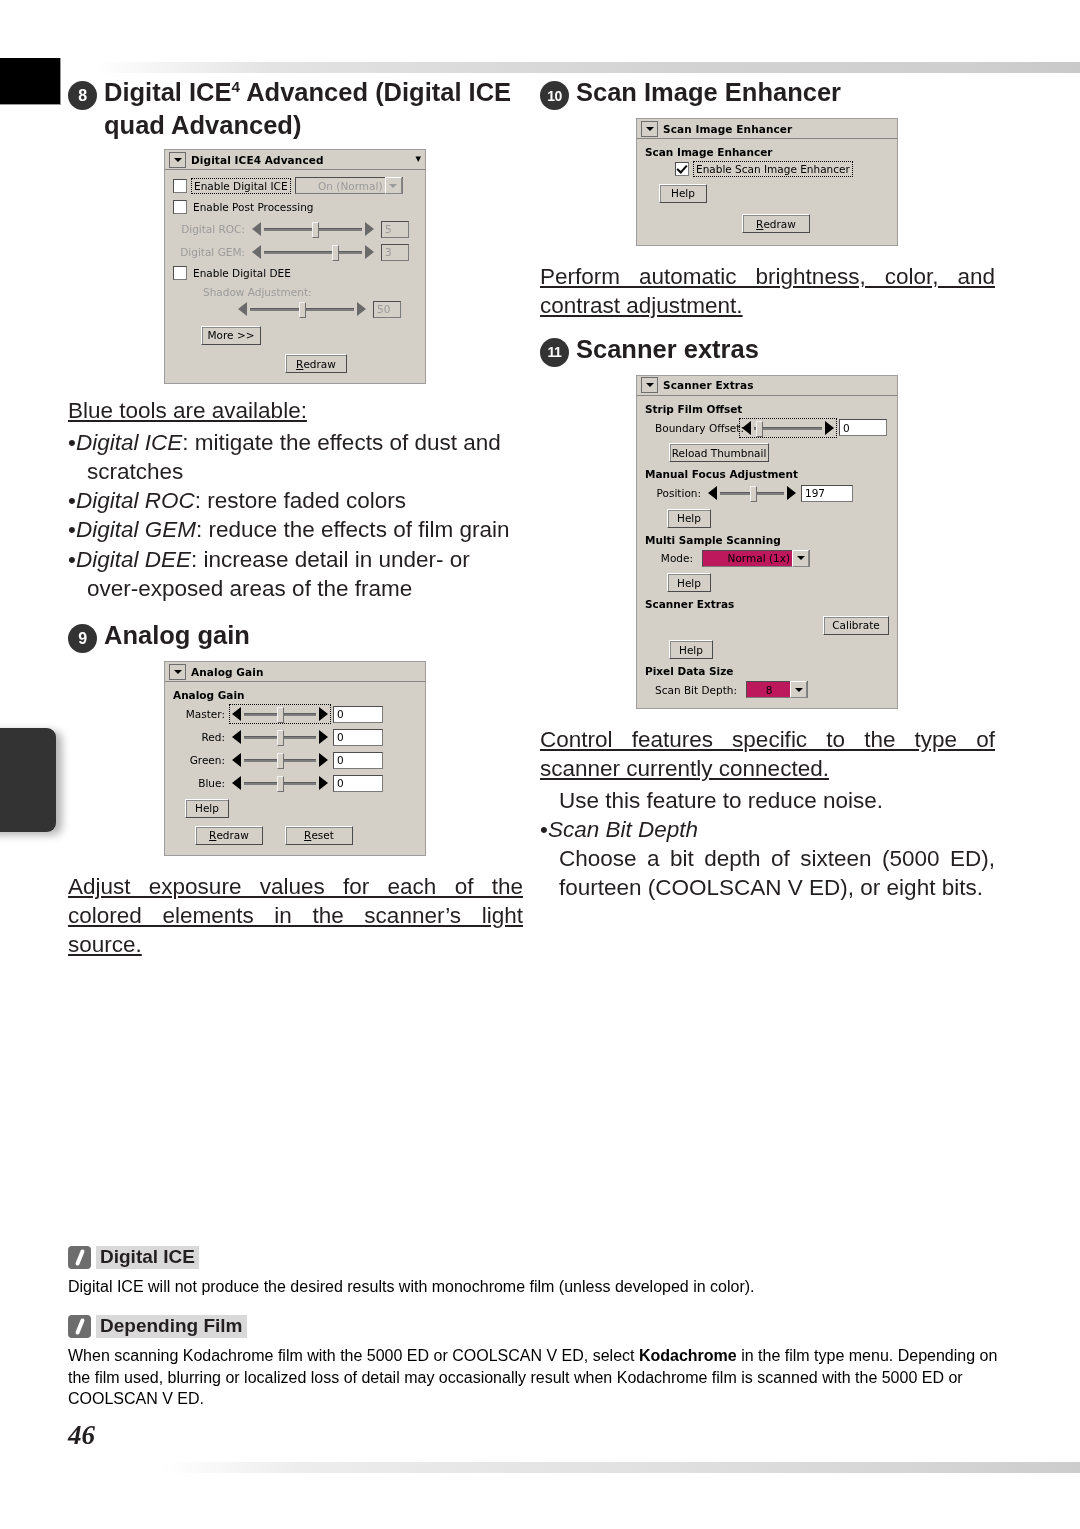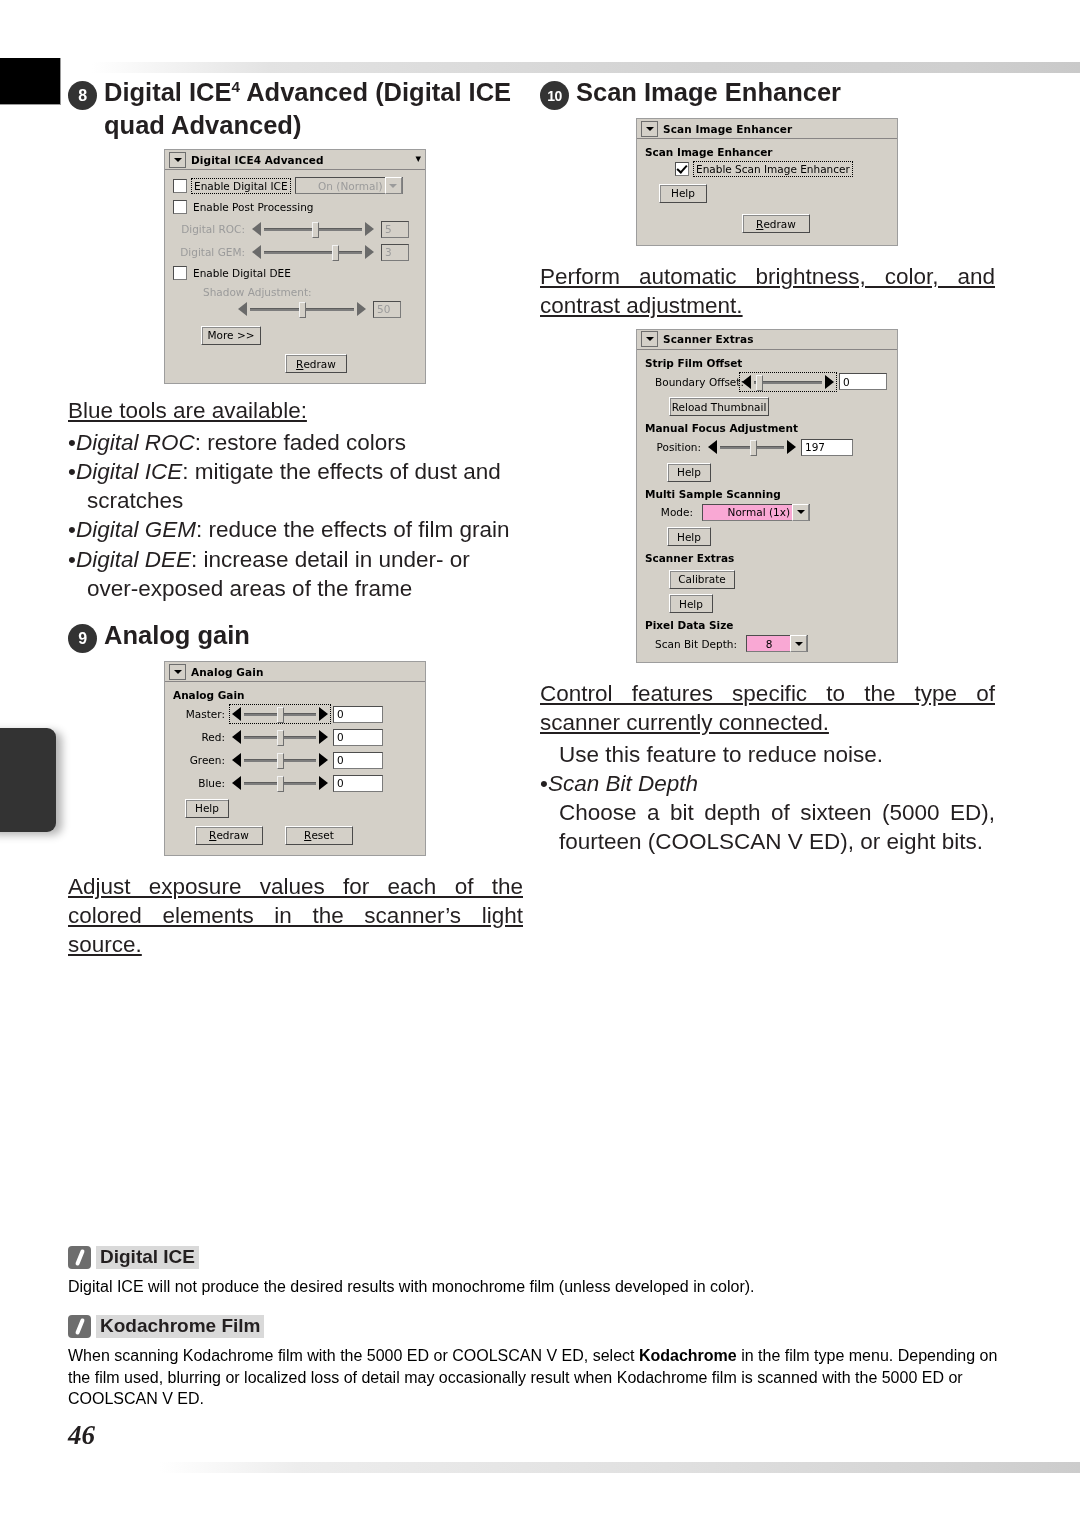--- a/index.html
+++ b/index.html
@@ -205,21 +205,21 @@
   }
   .dim { color: #9b9b9b; }
 
   
   .combo {
     display: inline-flex;
     align-items: center;
     height: 17px;
     border: 1px solid #7b7b7b;
     border-top-color: #4d4d4d; border-left-color: #4d4d4d;
-    background: #f9a8d4;
+    background: #be185d;
     box-sizing: border-box;
     padding: 0 0 0 3px;
   }
   .combo.disabled { background: #d4d0c8; color: #9b9b9b; }
   .combo .cval {
     font-size: 10.5px;
     flex: 1 1 auto;
     white-space: nowrap;
     overflow: hidden;
     text-align: right;
@@ -456,24 +456,24 @@
             <u>R</u>
             <span>edraw</span>
           </span>
       </div>
     </div>
   </div>
 
   <p class="body" style="margin-top:12px;">Blue tools are available:</p>
 
   <p class="bullet">
-    <span class="dot">•</span><i>Digital ROC</i><span>: restore faded colors</span>
+    <span class="dot">•</span><i>Digital ICE</i><span>: mitigate the effects of dust and scratches</span>
   </p>
   <p class="bullet">
-    <span class="dot">•</span><i>Digital ICE</i><span>: mitigate the effects of dust and scratches</span>
+    <span class="dot">•</span><i>Digital ROC</i><span>: restore faded colors</span>
   </p>
   <p class="bullet">
     <span class="dot">•</span><i>Digital GEM</i><span>: reduce the effects of film grain</span>
   </p>
   <p class="bullet">
     <span class="dot">•</span><i>Digital DEE</i><span>: increase detail in under- or over-exposed areas of the frame</span>
   </p>
 
   <div class="head" style="margin-top:16px;">
     <div class="num-badge">9</div>
@@ -584,20 +584,24 @@
         <span class="btn" style="width:68px;">
             <u>R</u>
             <span>edraw</span>
           </span>
       </div>
     </div>
   </div>
 
   <p class="body just" style="margin-top:16px;">Perform automatic brightness, color, and contrast adjustment.</p>
 
+  <div class="head" style="margin-top:12px;">
+    <div class="num-badge" style="font-size:14px;">11</div>
+    <div class="head-text">Scanner extras</div>
+  </div>
 
   <div class="win dlg-extra">
     <div class="win-title">
       <div class="tri-btn">
           <span class="tri-down"></span>
         </div>
       <div class="t-label">Scanner Extras</div>
     </div>
     <div class="win-body">
 
@@ -641,21 +645,21 @@
           <span class="carrow">
               <span class="tri-down"></span>
             </span>
         </span>
       </div>
       <div style="margin:2px 0 6px 22px;">
         <span class="btn" style="width:44px;">Help</span>
       </div>
 
       <div class="grp-label">Scanner Extras</div>
-      <div style="margin:2px 0 4px 24px;">
+      <div style="margin:2px 0 4px 24px;text-align:right;">
         <span class="btn" style="width:66px;">Calibrate</span>
       </div>
       <div style="margin:2px 0 6px 24px;">
         <span class="btn" style="width:44px;">Help</span>
       </div>
 
       <div class="grp-label">Pixel Data Size</div>
       <div class="sl-row" style="margin-left:10px;margin-bottom:2px;">
         <span class="sl-lab" style="width:82px;">Scan Bit Depth:</span>
         <span class="combo" style="width:62px;margin-left:4px;">
@@ -680,18 +684,18 @@
 
 <div class="tips">
   <div class="tip-head">
     <span class="pencil-icon"></span>
     <span class="tip-title">Digital ICE</span>
   </div>
   <p class="tip-body">Digital ICE will not produce the desired results with monochrome film (unless developed in color).</p>
 
   <div class="tip-head">
     <span class="pencil-icon"></span>
-    <span class="tip-title">Kodachrome Film</span>
+    <span class="tip-title">Depending Film</span>
   </div>
   <p class="tip-body">
     <span>When scanning Kodachrome film with the 5000 ED or COOLSCAN V ED, select </span><b>Kodachrome</b><span> in the film type menu. Depending on the film used, blurring or localized loss of detail may occasionally result when Kodachrome film is scanned with the 5000 ED or COOLSCAN V ED.</span>
   </p>
 </div>
 
 </body></html>

